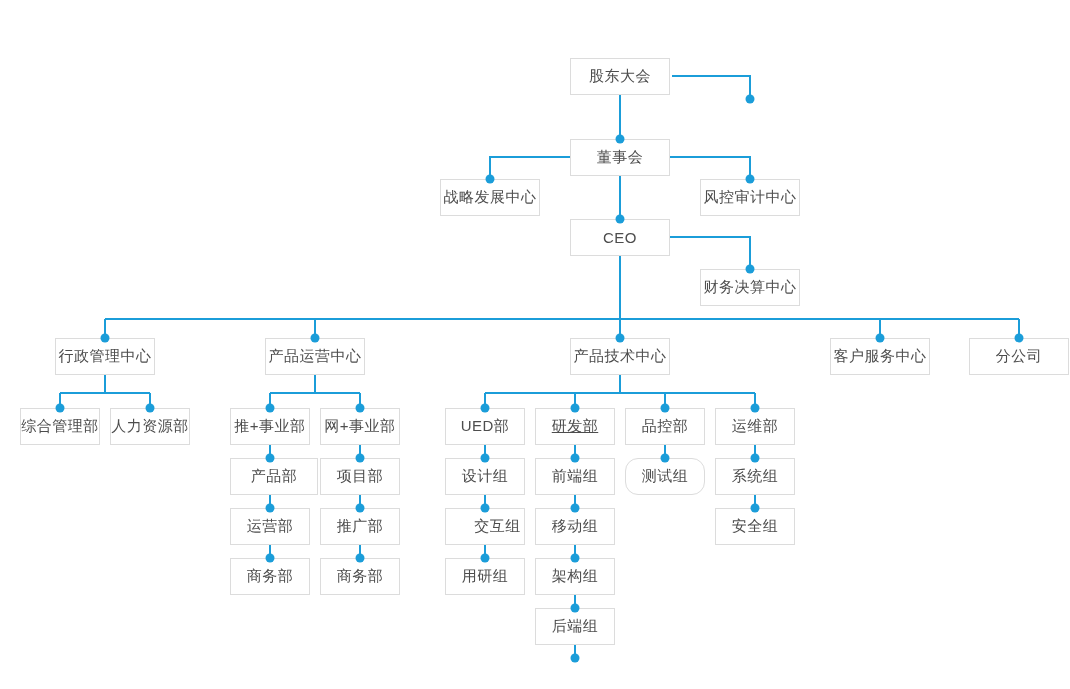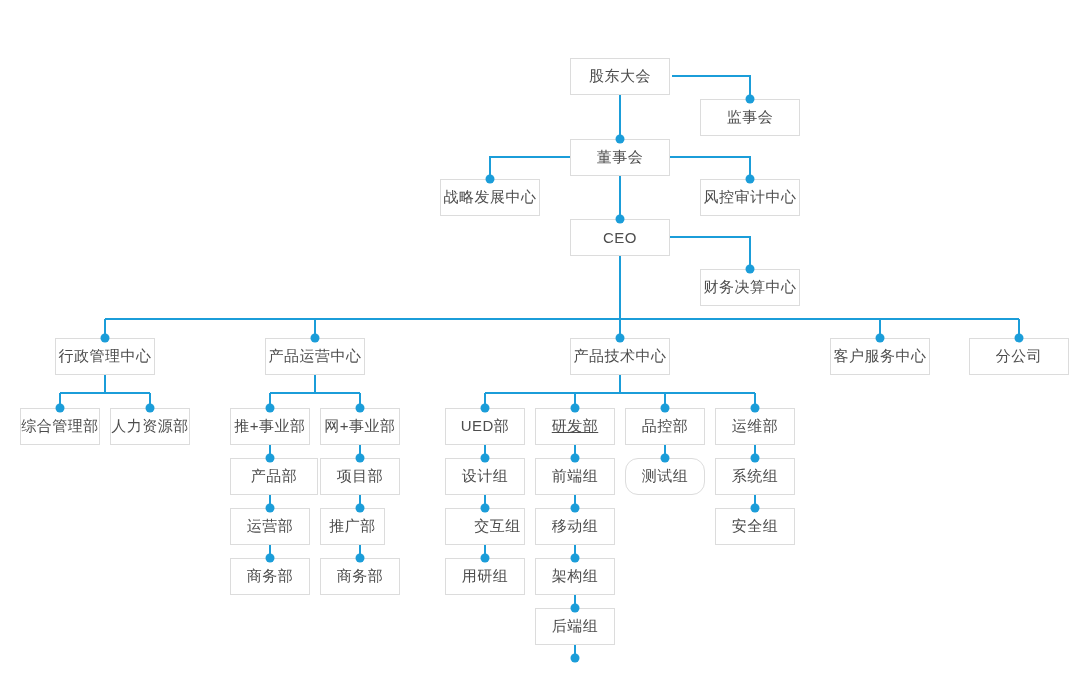--- a/index.html
+++ b/index.html
@@ -123,39 +123,38 @@
       <circle cx="575" cy="450" r="4.5" fill="#1b9dd9"></circle>
       <circle cx="575" cy="500" r="4.5" fill="#1b9dd9"></circle>
       <circle cx="575" cy="550" r="4.5" fill="#1b9dd9"></circle>
       <circle cx="575" cy="600" r="4.5" fill="#1b9dd9"></circle>
       <circle cx="575" cy="650" r="4.5" fill="#1b9dd9"></circle>
       <circle cx="665" cy="450" r="4.5" fill="#1b9dd9"></circle>
       <circle cx="755" cy="450" r="4.5" fill="#1b9dd9"></circle>
       <circle cx="755" cy="500" r="4.5" fill="#1b9dd9"></circle>
     </svg>
 <div class="node" style="left: 570px; top: 50px; width: 100px; height: 37px;">股东大会</div>
-    <div class="node" style="left: 700px; top: 91px; width: 100px; height: 37px;">监事会</div>
     <div class="node" style="left: 440px; top: 171px; width: 100px; height: 37px;">战略发展中心</div>
     <div class="node" style="left: 570px; top: 131px; width: 100px; height: 37px;">董事会</div>
     <div class="node" style="left: 700px; top: 171px; width: 100px; height: 37px;">风控审计中心</div>
     <div class="node" style="left: 570px; top: 211px; width: 100px; height: 37px;">CEO</div>
     <div class="node" style="left: 700px; top: 261px; width: 100px; height: 37px;">财务决算中心</div>
     <div class="node" style="left: 55px; top: 330px; width: 100px; height: 37px;">行政管理中心</div>
     <div class="node" style="left: 265px; top: 330px; width: 100px; height: 37px;">产品运营中心</div>
     <div class="node" style="left: 570px; top: 330px; width: 100px; height: 37px;">产品技术中心</div>
     <div class="node" style="left: 830px; top: 330px; width: 100px; height: 37px;">客户服务中心</div>
     <div class="node" style="left: 969px; top: 330px; width: 100px; height: 37px;">分公司</div>
     <div class="node" style="left: 20px; top: 400px; width: 80px; height: 37px;">综合管理部</div>
     <div class="node" style="left: 110px; top: 400px; width: 80px; height: 37px;">人力资源部</div>
     <div class="node" style="left: 230px; top: 400px; width: 80px; height: 37px;">推+事业部</div>
     <div class="node" style="left: 320px; top: 400px; width: 80px; height: 37px;">网+事业部</div>
     <div class="node" style="left: 230px; top: 450px; width: 88px; height: 37px;">产品部</div>
     <div class="node" style="left: 320px; top: 450px; width: 80px; height: 37px;">项目部</div>
     <div class="node" style="left: 230px; top: 500px; width: 80px; height: 37px;">运营部</div>
-    <div class="node" style="left: 320px; top: 500px; width: 65px; height: 37px;">推广部</div>
+    <div class="node" style="left: 320px; top: 500px; width: 80px; height: 37px;">推广部</div>
     <div class="node" style="left: 230px; top: 550px; width: 80px; height: 37px;">商务部</div>
     <div class="node" style="left: 320px; top: 550px; width: 80px; height: 37px;">商务部</div>
     <div class="node" style="left: 445px; top: 400px; width: 80px; height: 37px;">UED部</div>
     <div class="node" style="left: 535px; top: 400px; width: 80px; height: 37px; text-decoration: underline;">研发部</div>
     <div class="node" style="left: 625px; top: 400px; width: 80px; height: 37px;">品控部</div>
     <div class="node" style="left: 715px; top: 400px; width: 80px; height: 37px;">运维部</div>
     <div class="node" style="left: 445px; top: 450px; width: 80px; height: 37px;">设计组</div>
     <div class="node" style="left: 535px; top: 450px; width: 80px; height: 37px;">前端组</div>
     <div class="node" style="left: 625px; top: 450px; width: 80px; height: 37px; border-radius: 13px;">测试组</div>
     <div class="node" style="left: 715px; top: 450px; width: 80px; height: 37px;">系统组</div>

